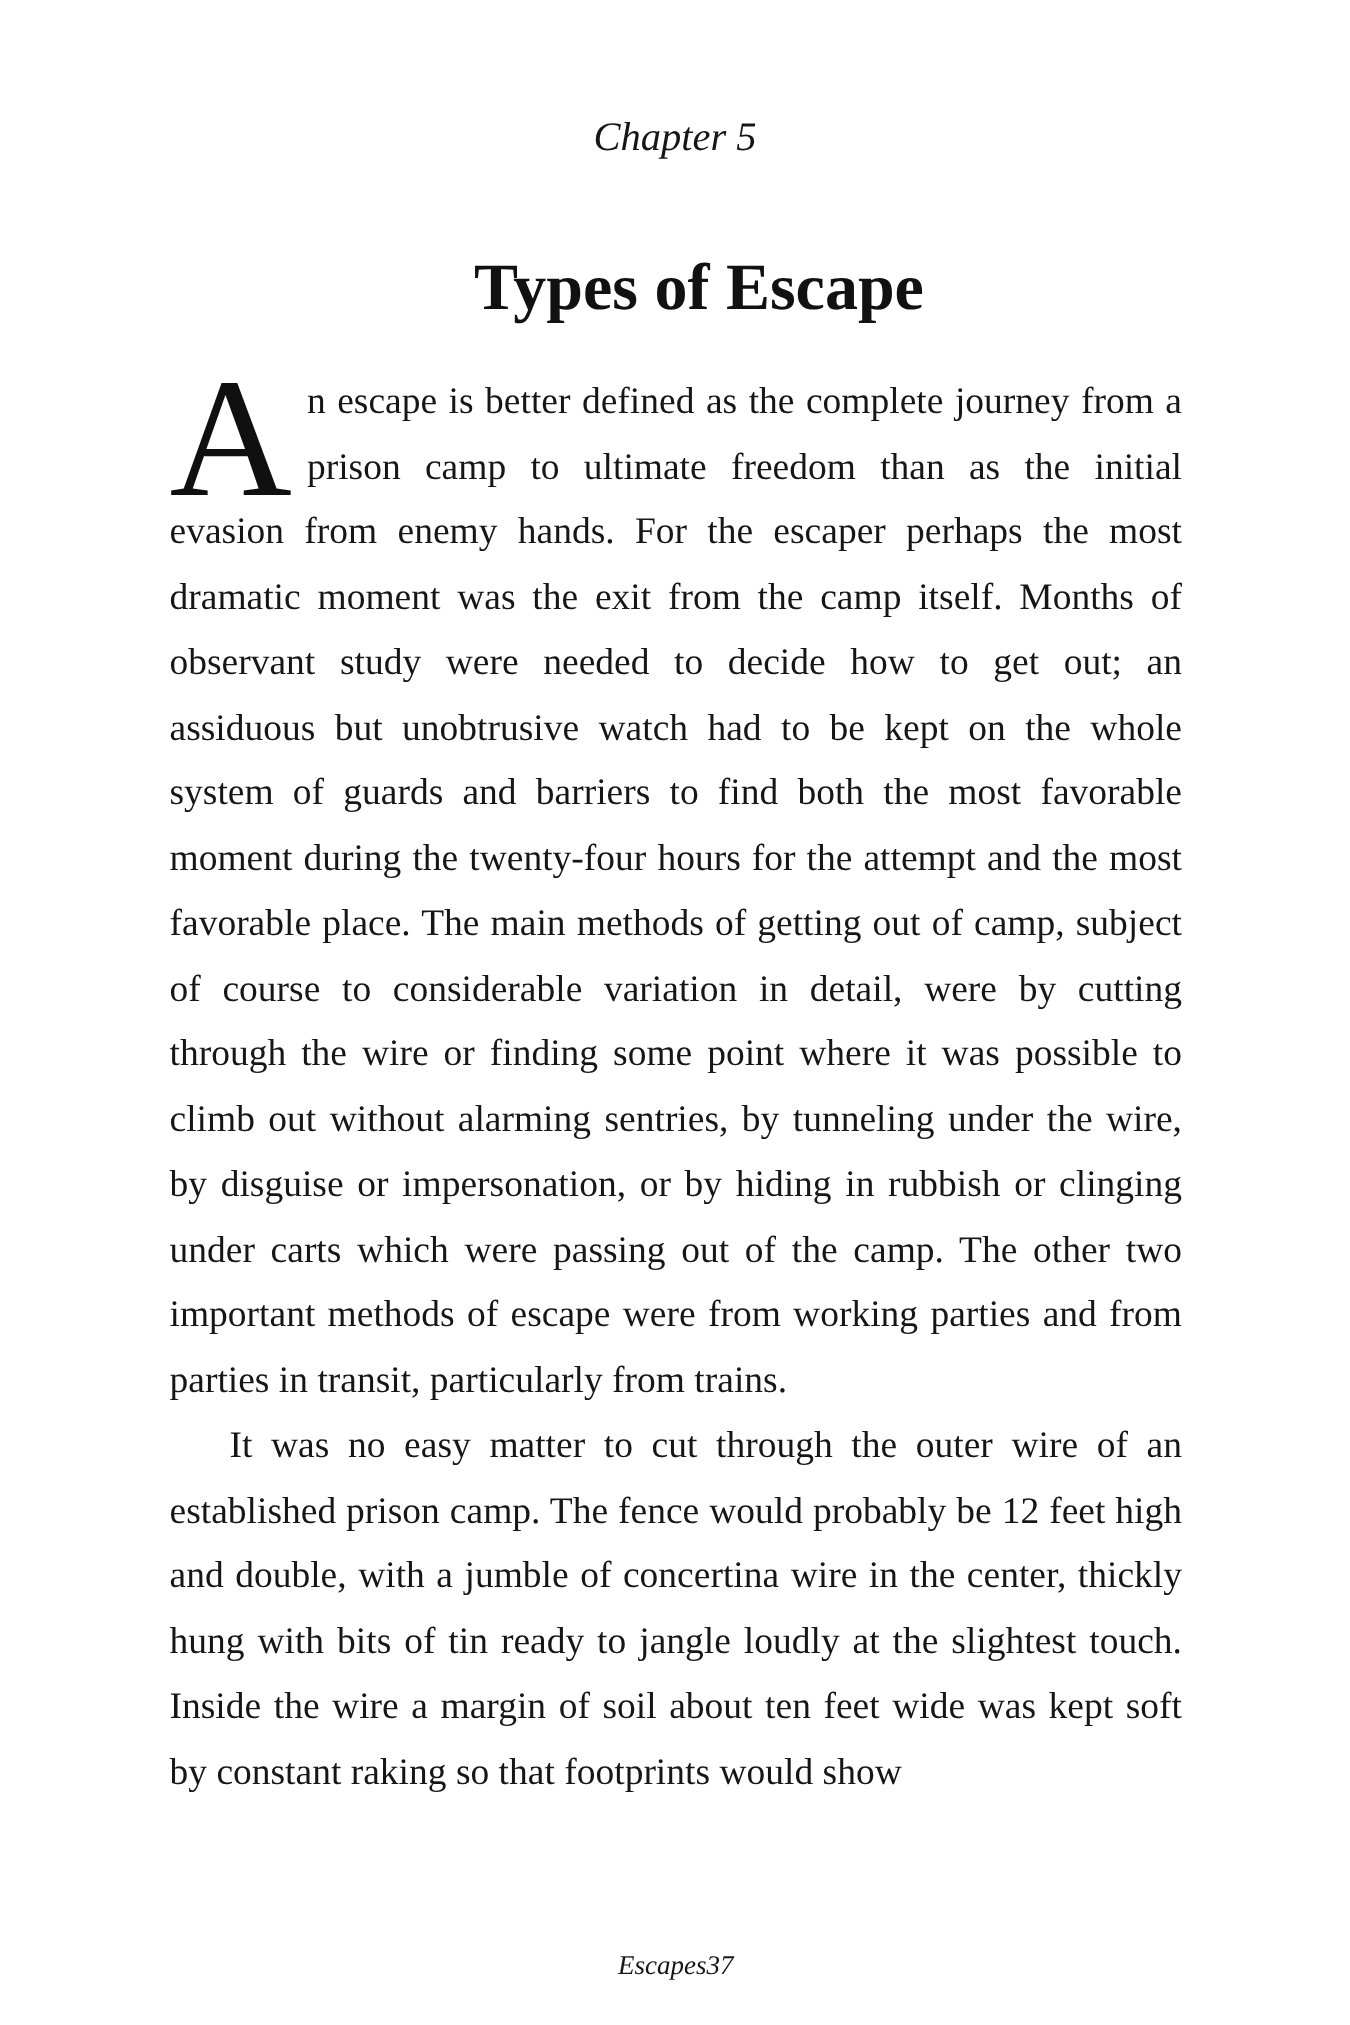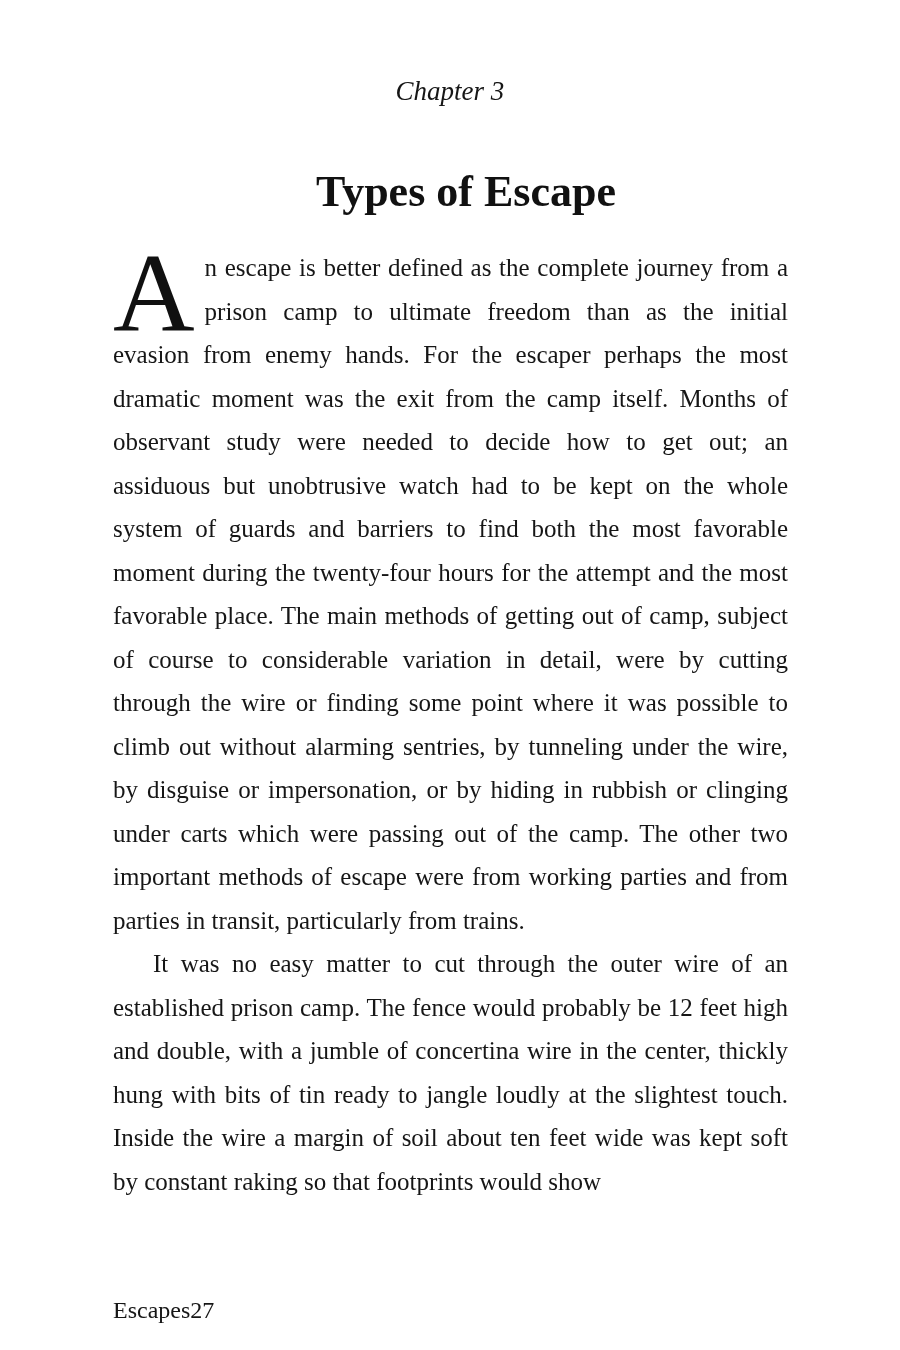--- a/index.html
+++ b/index.html
@@ -65,39 +65,40 @@
     line-height: 80px;
     margin: 7px 10px 0 0;
     color: #101010;
   }
   .page-footer {
     position: absolute;
     top: 1297px;
     left: 113px;
     width: 675px;
     display: flex;
-    justify-content: flex-start;
-    font-size: 24px;
+    justify-content: center;
+    font-size: 18px;
     line-height: 26px;
+    font-style: italic;
   }
 </style>
 </head>
 <body>
 
 <div class="page">
 
-  <div class="chapter-label">Chapter 3</div>
+  <div class="chapter-label">Chapter 5</div>
 
   <h1 class="chapter-title">Types of Escape</h1>
 
   <div class="body-text">
     <p>
       <span class="dropcap">A</span><span>n escape is better defined as the complete journey from a prison camp to ultimate freedom than as the initial evasion from enemy hands. For the escaper perhaps the most dramatic moment was the exit from the camp itself. Months of observant study were needed to decide how to get out; an assiduous but unobtrusive watch had to be kept on the whole system of guards and barriers to find both the most favorable moment during the twenty-four hours for the attempt and the most favorable place. The main methods of getting out of camp, subject of course to considerable variation in detail, were by cutting through the wire or finding some point where it was possible to climb out without alarming sentries, by tunneling under the wire, by disguise or impersonation, or by hiding in rubbish or clinging under carts which were passing out of the camp. The other two important methods of escape were from working parties and from parties in transit, particularly from trains.</span>
     </p>
     <p class="para-indent">It was no easy matter to cut through the outer wire of an established prison camp. The fence would probably be 12 feet high and double, with a jumble of concertina wire in the center, thickly hung with bits of tin ready to jangle loudly at the slightest touch. Inside the wire a margin of soil about ten feet wide was kept soft by constant raking so that footprints would show</p>
   </div>
 
   <div class="page-footer">
     <span>Escapes</span>
-    <span>27</span>
+    <span>37</span>
   </div>
 
 </div>
 
 </body></html>

